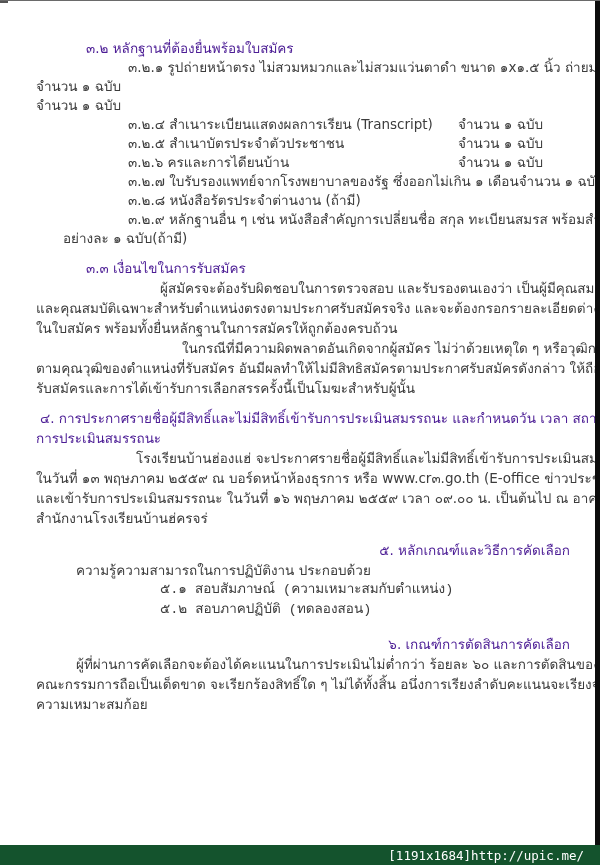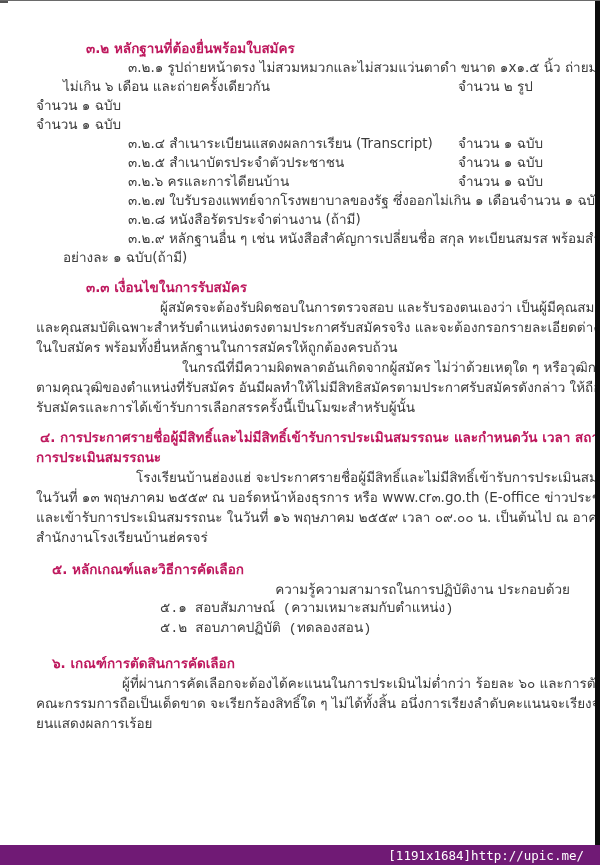--- a/index.html
+++ b/index.html
@@ -4,65 +4,61 @@
 <style>
   html,body{margin:0;padding:0;background:#e8e8e8;}
   .page{
     position:relative;width:600px;height:865px;background:#ffffff;
     font-family:"DejaVu Sans","Liberation Sans",sans-serif;
     color:#3c3c3c;overflow:hidden;border-top:1px solid #6a6a6a;box-sizing:border-box;
   }
   .right-strip{position:absolute;top:0;right:0;width:5px;height:845px;background:#0d0d0d;}
   .corner-mark{position:absolute;top:0;left:0;width:8px;height:2px;background:#555;}
   .footer-bar{
-    position:absolute;left:0;bottom:0;width:600px;height:20px;background:#701a75;
+    position:absolute;left:0;bottom:0;width:600px;height:20px;background:#14532d;
     color:#ffffff;display:flex;align-items:center;justify-content:flex-end;
     padding-right:16px;box-sizing:border-box;
     font-family:"DejaVu Sans Mono","Liberation Mono",monospace;font-size:12.5px;
   }
   .doc{padding:38px 30px 0 36px;font-size:13.5px;}
   .line{line-height:19px;height:19px;white-space:nowrap;}
   .lh20 .line{line-height:20px;height:20px;}
-  .bold{font-weight:bold;color:#be185d;}
+  .bold{font-weight:normal;color:#4c1d95;}
   .row{display:flex;}
   .row .lt{flex:1 1 auto;overflow:visible;}
   .row .rt{flex:0 0 112px;width:112px;}
   .ml-h32{margin-left:50px;}
   .ml-item{margin-left:92px;}
   .ml-cont{margin-left:27px;}
   .ml-p1{margin-left:124px;}
   .ml-p2{margin-left:146px;}
   .ml-s4p{margin-left:100px;}
   .ml-s4h{margin-left:4px;}
-  .ml-s56h{margin-left:16px;}
-  .ml-intro{margin-left:86px;text-align:right;}
+  .ml-s56h{margin-left:16px;text-align:right;}
+  .ml-intro{margin-left:40px;}
   .ml-sub5{margin-left:124px;font-family:Liberation Mono, monospace;}
   .gap10{margin-top:10px;}
   .gap12{margin-top:12px;}
   .gap14{margin-top:14px;}
 </style>
 </head>
 <body>
 
 <div class="page">
   <div class="corner-mark"></div>
   <div class="right-strip"></div>
 
   <div class="doc">
 
     <section>
       <div class="line bold ml-h32">๓.๒  หลักฐานที่ต้องยื่นพร้อมใบสมัคร</div>
 
       <div class="line row">
         <span class="lt ml-item">๓.๒.๑  รูปถ่ายหน้าตรง ไม่สวมหมวกและไม่สวมแว่นตาดำ ขนาด ๑x๑.๕ นิ้ว ถ่ายมาแล้ว</span>
 
-      </div>
-      <div class="line row">
-        <span class="lt ml-cont">ไม่เกิน  ๖  เดือน และถ่ายครั้งเดียวกัน</span>
-        <span class="rt">จำนวน  ๒ รูป</span>
       </div>
       <div class="line row">
         <span class="rt">จำนวน ๑  ฉบับ</span>
       </div>
       <div class="line row">
         <span class="rt">จำนวน ๑  ฉบับ</span>
       </div>
       <div class="line row">
         <span class="lt ml-item">๓.๒.๔  สำเนาระเบียนแสดงผลการเรียน (Transcript)</span>
         <span class="rt">จำนวน ๑  ฉบับ</span>
@@ -116,21 +112,21 @@
       <div class="line bold ml-s56h">๕. หลักเกณฑ์และวิธีการคัดเลือก</div>
       <div class="line ml-intro">ความรู้ความสามารถในการปฏิบัติงาน ประกอบด้วย</div>
       <div class="line ml-sub5">๕.๑ สอบสัมภาษณ์ (ความเหมาะสมกับตำแหน่ง)</div>
       <div class="line ml-sub5">๕.๒ สอบภาคปฏิบัติ (ทดลองสอน)</div>
     </section>
 
     <section class="lh20 gap14">
       <div class="line bold ml-s56h">๖. เกณฑ์การตัดสินการคัดเลือก</div>
       <div class="line ml-intro">ผู้ที่ผ่านการคัดเลือกจะต้องได้คะแนนในการประเมินไม่ต่ำกว่า ร้อยละ ๖๐ และการตัดสินของ</div>
       <div class="line">คณะกรรมการถือเป็นเด็ดขาด จะเรียกร้องสิทธิ์ใด ๆ ไม่ได้ทั้งสิ้น  อนึ่งการเรียงลำดับคะแนนจะเรียงจากผู้ที่ได้</div>
-      <div class="line">ยนแสดงผลการเร้อย</div>
+      <div class="line">ความเหมาะสมก้อย</div>
     </section>
 
   </div>
 
   <div class="footer-bar">
     <span>[1191x1684]http://upic.me/</span>
   </div>
 </div>
 
 </body></html>

